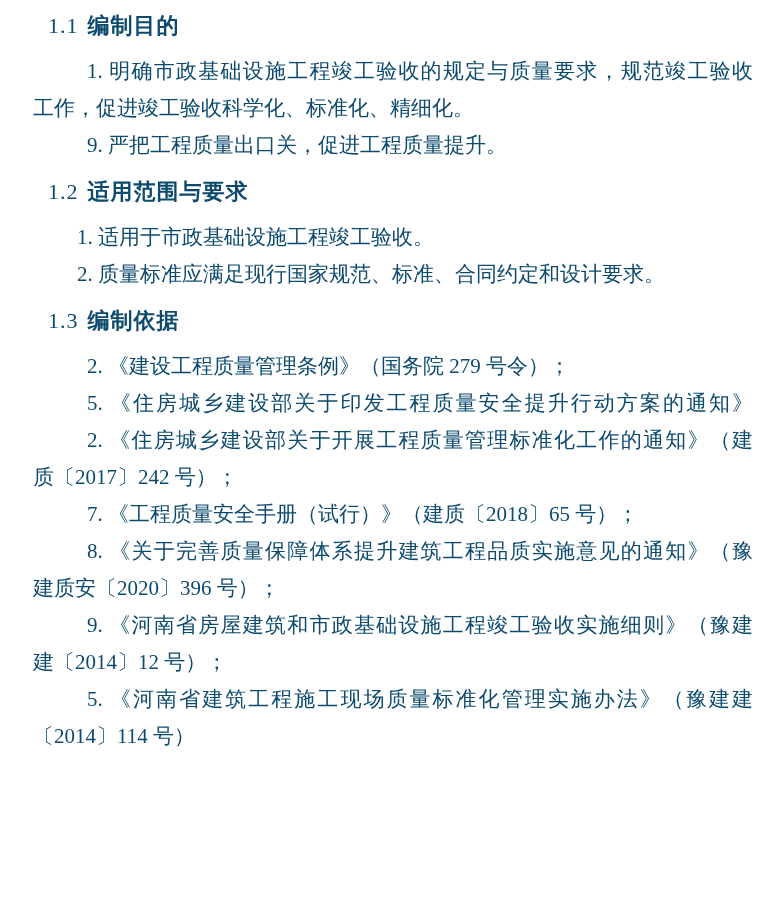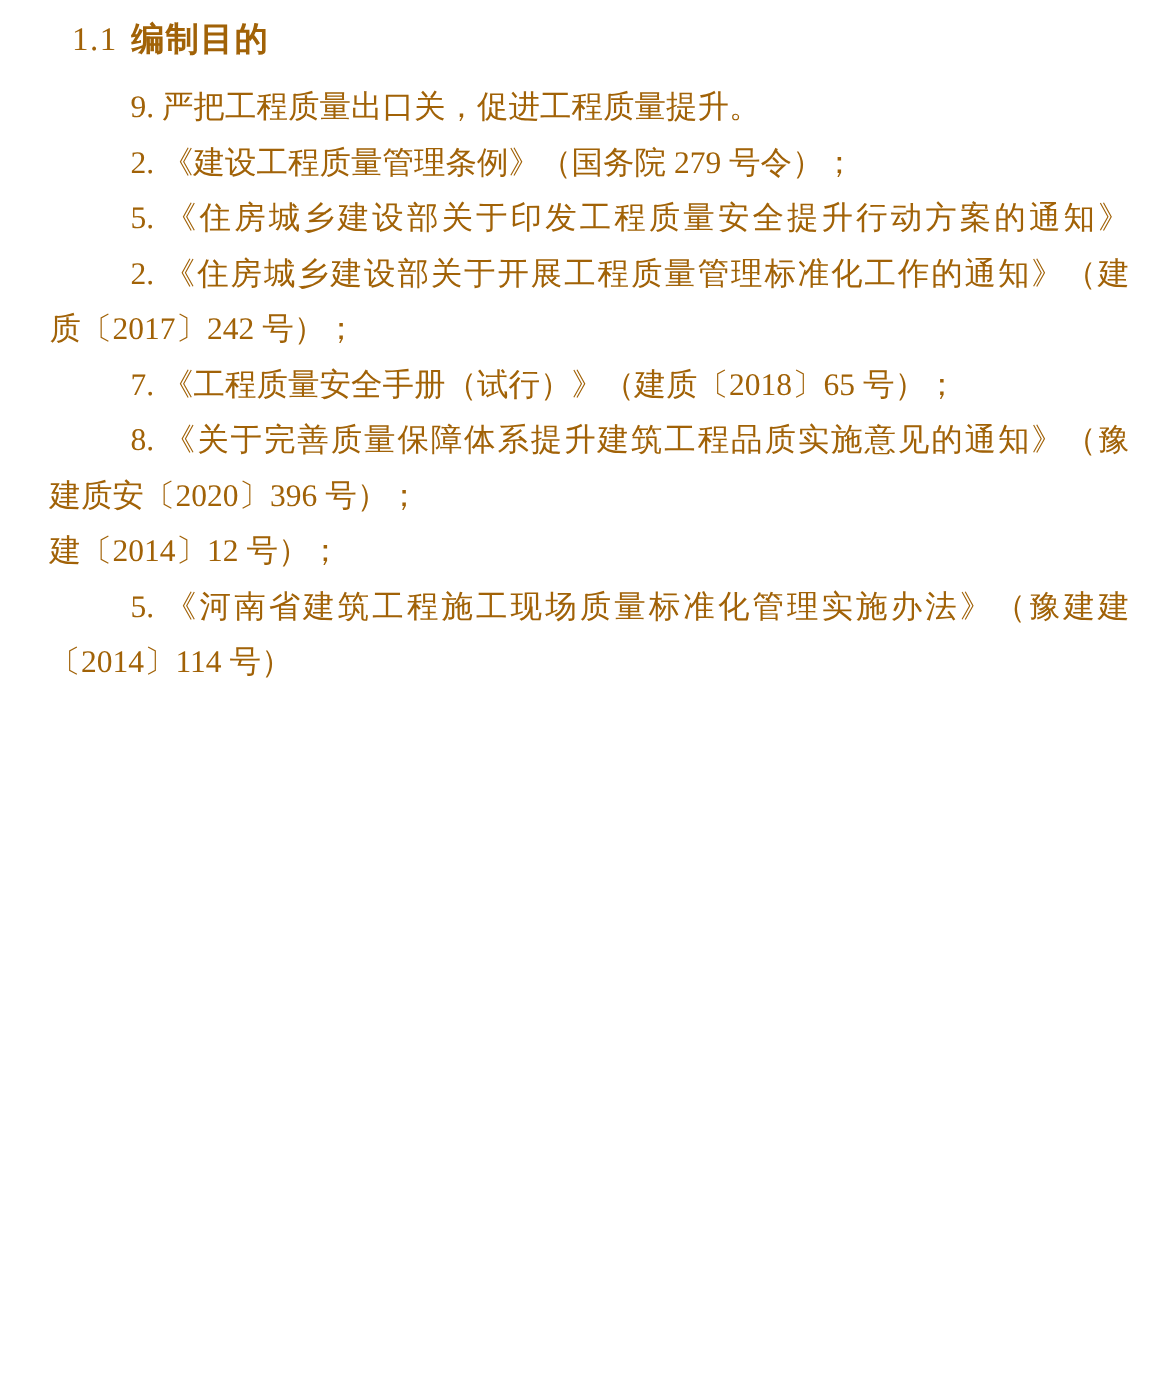--- a/index.html
+++ b/index.html
@@ -12,21 +12,21 @@
     height: 918px;
     overflow: hidden;
   }
   .doc {
     box-sizing: border-box;
     width: 784px;
     height: 918px;
     padding: 11px 31px 0 33px;
     font-family: "Liberation Serif", serif;
     font-size: 21px;
-    color: #a16207;
+    color: #0c4a6e;
     overflow: hidden;
   }
   .section-heading {
     margin: 13px 0 12px;
     line-height: 30px;
     font-size: 22px;
     padding-left: 15px;
     white-space: nowrap;
   }
   .section:first-child .section-heading {
@@ -59,44 +59,59 @@
   .first-md { text-indent: 44px; }
 </style>
 </head>
 <body>
 
 <div class="doc">
 
   <div class="section">
     <h2 class="section-heading"><span class="h-num">1.1</span><span class="h-title">编制目的</span></h2>
     <p class="para">
+      <span class="line first-lg just">1. 明确市政基础设施工程竣工验收的规定与质量要求，规范竣工验收</span>
+      <span class="line">工作，促进竣工验收科学化、标准化、精细化。</span>
+    </p>
+    <p class="para">
       <span class="line first-lg">9. 严把工程质量出口关，促进工程质量提升。</span>
     </p>
   </div>
 
+  <div class="section">
+    <h2 class="section-heading"><span class="h-num">1.2</span><span class="h-title">适用范围与要求</span></h2>
+    <p class="para">
+      <span class="line first-md">1. 适用于市政基础设施工程竣工验收。</span>
+    </p>
+    <p class="para">
+      <span class="line first-md">2. 质量标准应满足现行国家规范、标准、合同约定和设计要求。</span>
+    </p>
+  </div>
 
   <div class="section">
+    <h2 class="section-heading"><span class="h-num">1.3</span><span class="h-title">编制依据</span></h2>
     <p class="para">
       <span class="line first-lg">2. 《建设工程质量管理条例》（国务院 279 号令）；</span>
     </p>
     <p class="para">
       <span class="line first-lg just">5. 《住房城乡建设部关于印发工程质量安全提升行动方案的通知》</span>
     </p>
     <p class="para">
       <span class="line first-lg just">2. 《住房城乡建设部关于开展工程质量管理标准化工作的通知》（建</span>
       <span class="line">质〔2017〕242 号）；</span>
     </p>
     <p class="para">
       <span class="line first-lg">7. 《工程质量安全手册（试行）》（建质〔2018〕65 号）；</span>
     </p>
     <p class="para">
       <span class="line first-lg just">8. 《关于完善质量保障体系提升建筑工程品质实施意见的通知》（豫</span>
       <span class="line">建质安〔2020〕396 号）；</span>
     </p>
     <p class="para">
+      <span class="line first-lg just">9. 《河南省房屋建筑和市政基础设施工程竣工验收实施细则》（豫建</span>
       <span class="line">建〔2014〕12 号）；</span>
     </p>
     <p class="para">
       <span class="line first-lg just">5. 《河南省建筑工程施工现场质量标准化管理实施办法》（豫建建</span>
       <span class="line">〔2014〕114 号）</span>
     </p>
   </div>
 
 </div>
 

